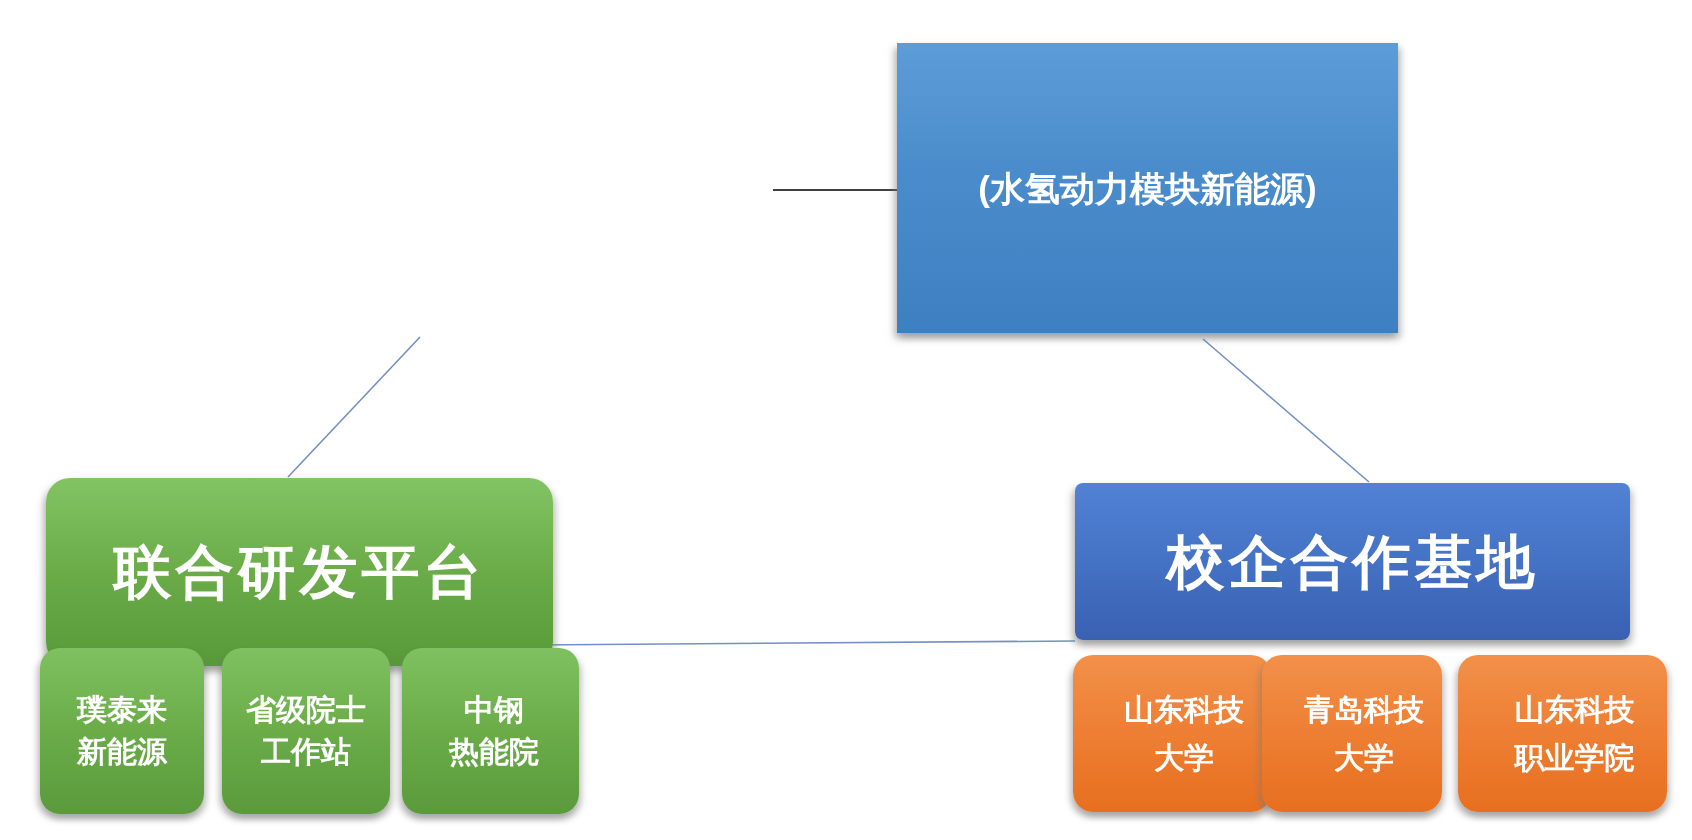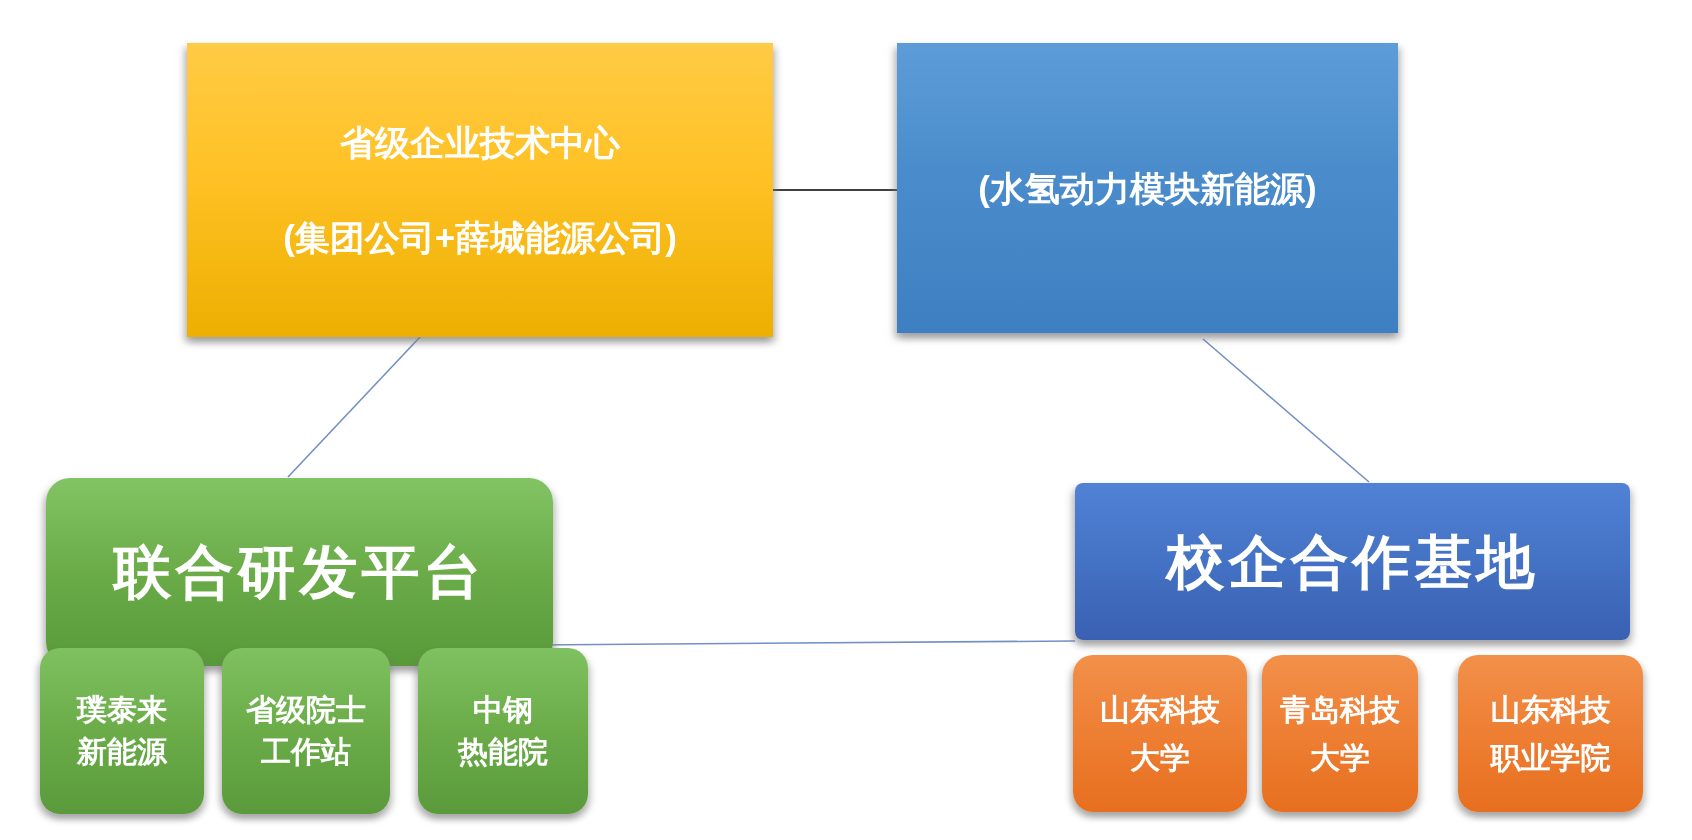--- a/index.html
+++ b/index.html
@@ -41,43 +41,39 @@
     letter-spacing:4px;
   }
 
   
   .node-small { border-radius:20px; font-size:30px;
     box-shadow:-3px 5px 6px rgba(125,125,125,.45), 3px 5px 6px rgba(125,125,125,.4); }
   .node-green-sub { top:648px; height:166px; 
     background:linear-gradient(180deg,#7FC160 0%,#6BAC49 50%,#5A9A3B 100%); }
   .g1 { left:40px;  width:164px; }
   .g2 { left:222px; width:168px; }
-  .g3 { left:418px; width:170px; }
+  .g3 { left:402px; width:170px;padding-left:7px; }
   .node-orange-sub { top:655px; height:157px; gap:6px;
-    background:linear-gradient(180deg,#F29049 0%,#ED7D31 55%,#E76F1F 100%); }
+    background:linear-gradient(180deg,#F29049 0%,#ED7D31 55%,#E76F1F 100%);padding-left:24px; }
   .o1 { left:1073px; width:174px; }
   .o2 { left:1262px; width:156px; }
   .o3 { left:1458px; width:185px; }
 </style>
 </head>
 <body>
 
 <div class="canvas">
 
   <svg class="connector-layer" viewBox="0 0 1692 840" xmlns="http://www.w3.org/2000/svg">
     <line x1="773" y1="190" x2="897" y2="190" stroke-width="2" stroke="#404040"></line>
     <line x1="420" y1="337" x2="288" y2="477" stroke-width="1.6" stroke="#7390C4"></line>
     <line x1="1203" y1="339" x2="1369" y2="482" stroke-width="1.6" stroke="#7390C4"></line>
     <line x1="533" y1="645" x2="1075" y2="641" stroke-width="1.6" stroke="#7390C4"></line>
   </svg>
 
-  <div class="node node-yellow">
-    <span>省级企业技术中心</span>
-    <span>(集团公司+薛城能源公司)</span>
-  </div>
 
   <div class="node node-blue">
     <span>(水氢动力模块新能源)</span>
   </div>
 
   <div class="node node-green-main">
     <span>联合研发平台</span>
   </div>
 
   <div class="node node-darkblue-main">

